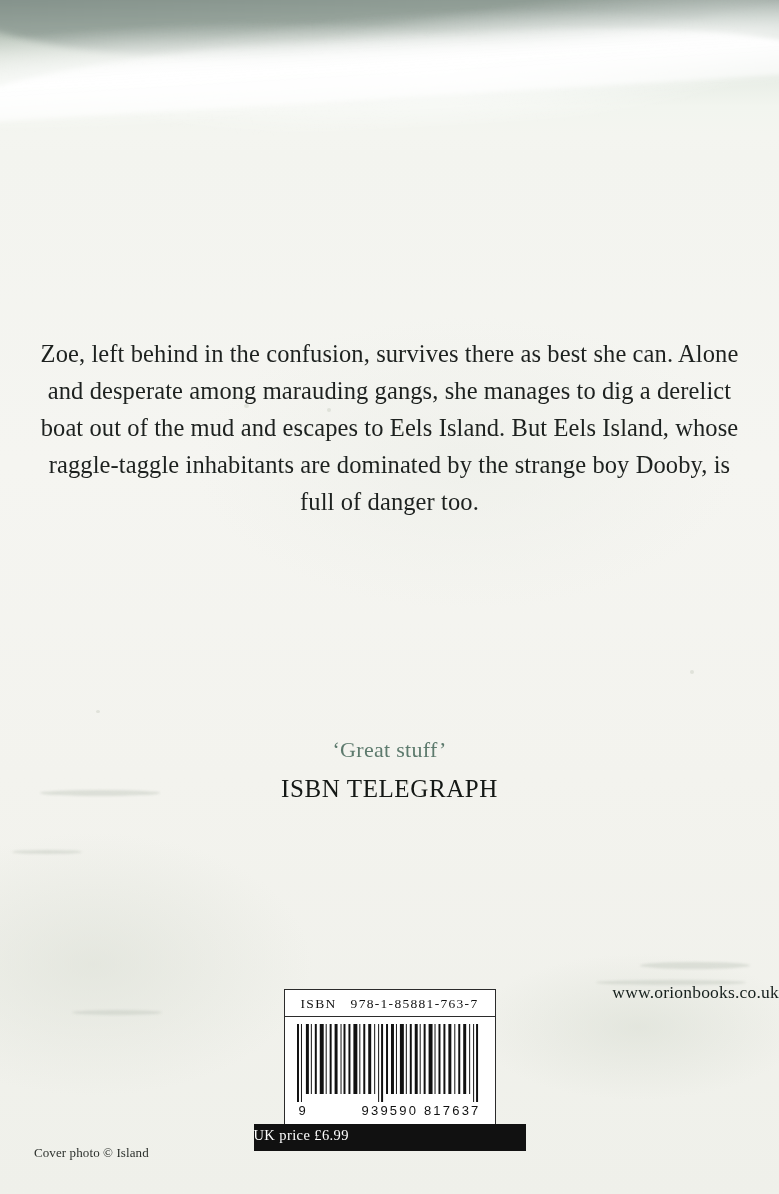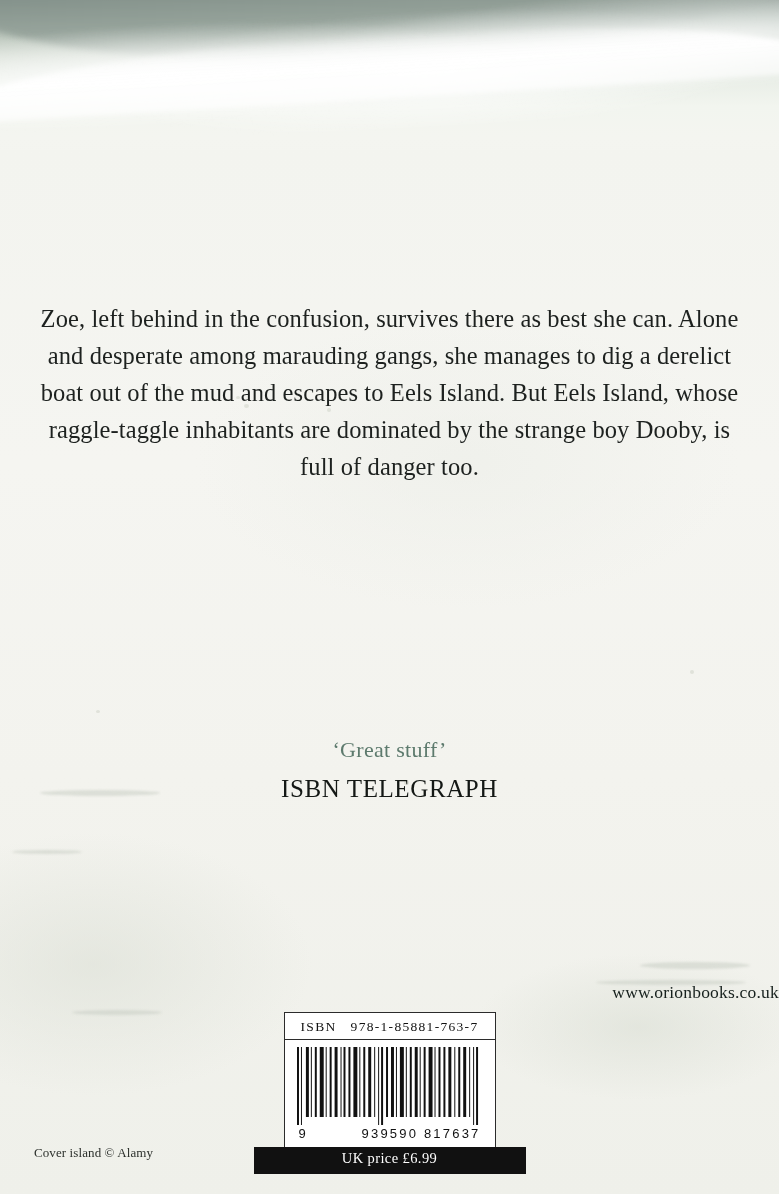--- a/index.html
+++ b/index.html
@@ -106,21 +106,21 @@
     top: 300px;
     width: 100%;
     text-align: center;
     color: #1d211f;
     font-size: 24.5px;
     line-height: 37px;
     letter-spacing: .1px;
     padding: 0 38px;
   }
   .blurb p { margin: 0; }
-  .blurb p.para-2 { }
+  .blurb p.para-2 { margin-top: 35px; }
 
   .quote-block {
     position: absolute;
     left: 0;
     top: 735px;
     width: 100%;
     text-align: center;
   }
   .quote {
     color: #5d7a6d;
@@ -145,21 +145,21 @@
     text-align: right;
     font-size: 17.5px;
     color: #16201d;
     letter-spacing: .2px;
   }
 
   .barcode-block {
     position: absolute;
     left: 50%;
     transform: translateX(-50%);
-    top: 1012px;
+    top: 989px;
     width: 212px;
     background: #ffffff;
     border: 1px solid #2b2b2b;
     padding: 0;
   }
   .isbn {
     text-align: center;
     font-size: 13.5px;
     letter-spacing: 1.3px;
     padding: 6px 0 4px;
@@ -181,21 +181,20 @@
     justify-content: space-between;
     font-family: "Liberation Sans", sans-serif;
     font-size: 13px;
     letter-spacing: 2.2px;
     padding: 1px 2px 4px;
     color: #111;
   }
   .price-bar {
     background: #111;
     color: #fff;
-    text-align: center;
     font-size: 14.5px;
     letter-spacing: .4px;
     padding: 3px 0 4px;
     position: absolute;
     left: -31px;
     right: -31px;
     bottom: -27px;
     height: 27px;
   }
   .price-bar span { color: #fff; }
@@ -298,14 +297,14 @@
       <div class="bar-digits">
         <span>9</span>
         <span>939590 817637</span>
       </div>
     </div>
     <div class="price-bar">
       <span>UK price £6.99</span>
     </div>
   </div>
 
-  <div class="credit">Cover island © Alamy</div>
+  <div class="credit">Cover photo © Island</div>
 </div>
 
 </body></html>

